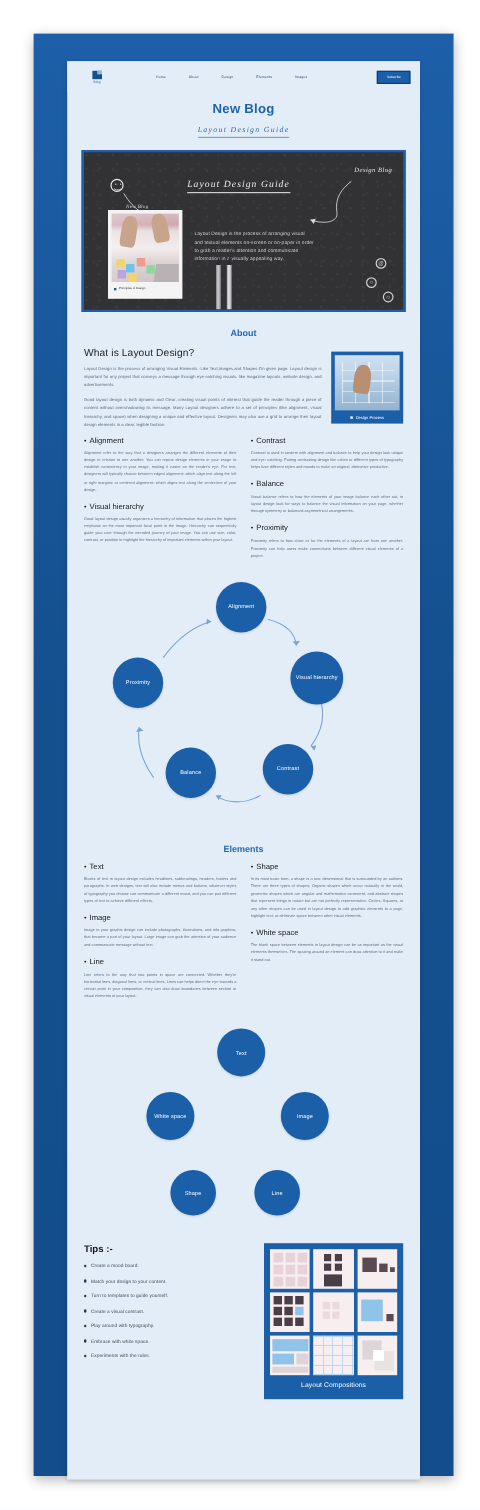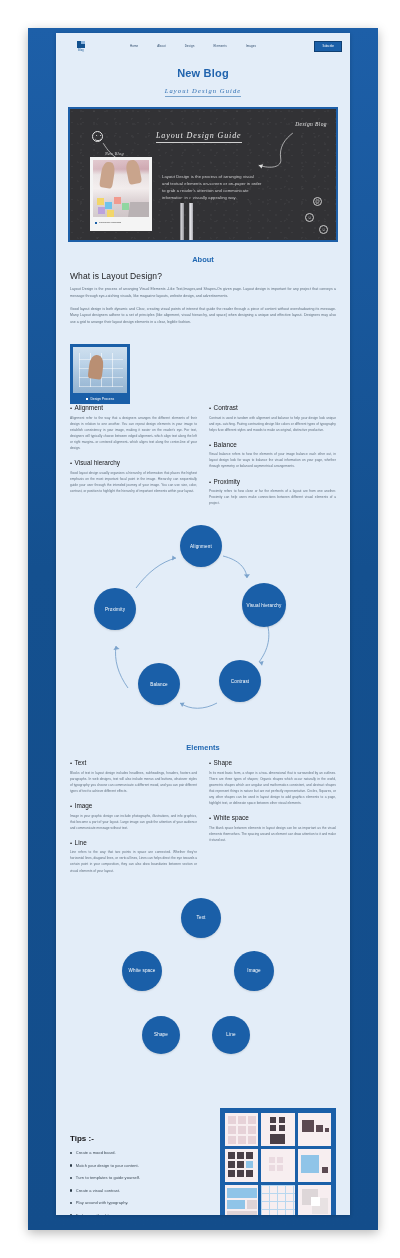--- a/index.html
+++ b/index.html
@@ -12,21 +12,21 @@
   }
   .page-outer {
     position: absolute;
     left: 28px; top: 28px;
     width: 350px; height: 1202px;
     background: linear-gradient(180deg,#1d5fa8 0%,#14508f 45%,#134d8b 100%);
     box-shadow: 0 3px 10px rgba(0,0,0,0.28);
   }
   .page-inner {
     position: absolute;
-    left: 28px; top: 5px;
+    left: 28px; top: 23px;
     width: 294px; height: 1182px;
     background: #e3edf8;
     box-shadow: 0 1px 4px rgba(0,0,0,0.18);
     overflow: hidden;
   }
 
   
   .navbar {
     height: 26px;
     display: flex; align-items: center;
@@ -159,21 +159,21 @@
   .chalk-icon.i1{ right:14px; top:88px; }
   .chalk-icon.i2{ right:22px; top:104px; }
   .chalk-icon.i3{ right:8px;  top:116px; }
   .arrow-svg{ position:absolute; inset:0; pointer-events:none; }
 
   
   .section-title{
     text-align:center; font-size:7.5px; font-weight:700; color:#2268b2;
     margin: 13px 0 7px;
   }
-  .about-row{ display:flex; gap:8px; padding:0 14px;flex-direction:column; }
+  .about-row{ display:flex; gap:8px; padding:0 14px; }
   .about-left{ flex:1; }
   .about-h{ font-size:8.5px; color:#1d1d1f; font-weight:400; margin-bottom:5px; letter-spacing:.1px;}
   .about-p{ font-size:3.5px; line-height:1.95; color:#5a6a7a; margin-bottom:6px; text-align:justify; letter-spacing:.05px;}
   .about-card{
     width:60px; flex:none; background:#1a5fa8; padding:3px 3px 0;
     align-self:flex-start; margin-top:4px;
   }
   .about-card-img{
     width:100%; height:46px;
     background:
@@ -212,21 +212,21 @@
     position:absolute; border-radius:50%;
     background:#1a5fa8; color:#fff;
     display:flex; align-items:center; justify-content:center; text-align:center;
     font-size:4.6px; line-height:1.2; letter-spacing:.15px;
     box-shadow: 0 1px 2px rgba(0,0,0,.12);
     cursor:pointer;
   }
   .flow-svg{ position:absolute; inset:0; width:100%; height:100%; }
 
   
-  .tips-row{ display:flex; gap:10px; padding: 4px 14px 0; align-items:flex-end;margin-top:31px; }
+  .tips-row{ display:flex; gap:10px; padding: 4px 14px 0; align-items:flex-start; }
   .tips-left{ flex:1; }
   .tips-h{ font-size:8px; color:#17171a; font-weight:700; margin-bottom:7px; }
   .tip-item{
     display:flex; align-items:flex-start; gap:3.5px;
     font-size:4px; color:#3b4956; margin-bottom:7.5px; letter-spacing:.05px;
   }
   .tip-item .tb{ width:2.3px; height:2.3px; background:#2d3b48; border-radius:50%; margin-top:1.6px; flex:none; }
   .comp-card{
     width:116px; flex:none; background:#1a5fa8; padding:5px;
   }

